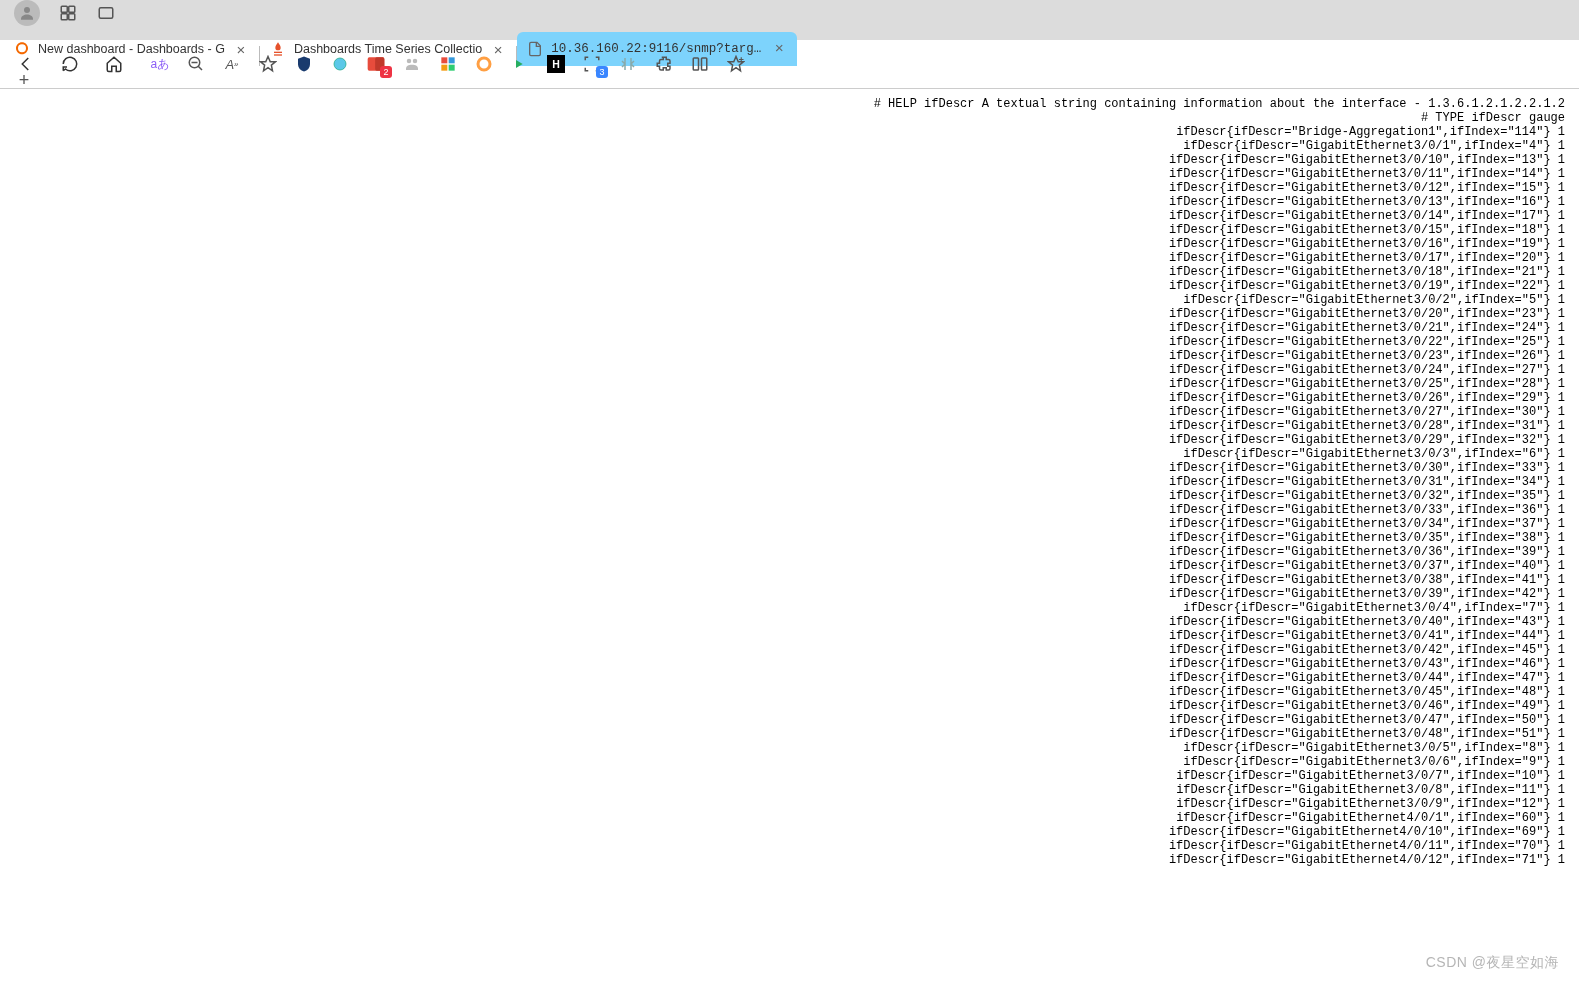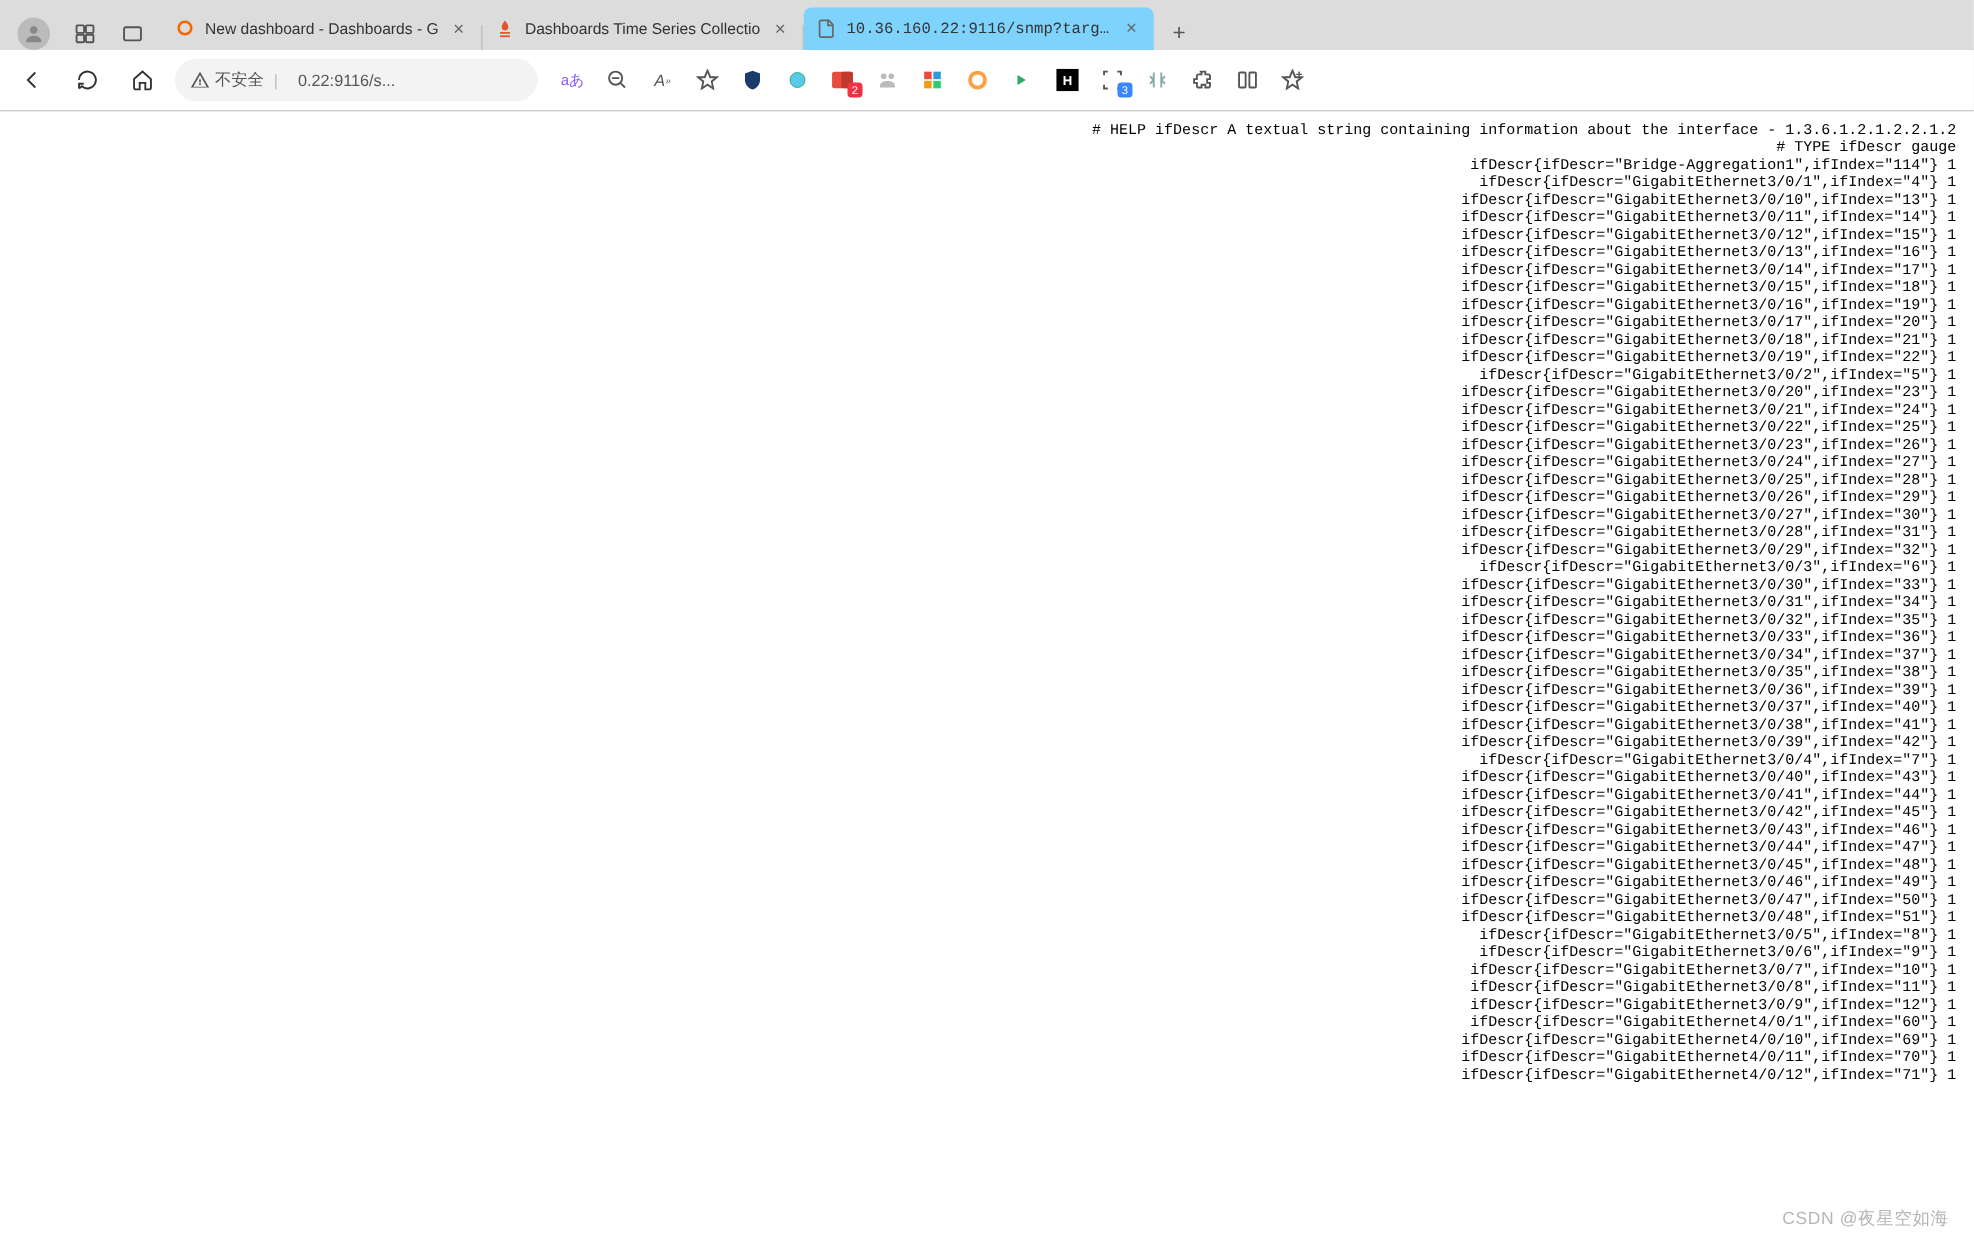--- a/index.html
+++ b/index.html
@@ -7,24 +7,25 @@
       font-family: -apple-system, BlinkMacSystemFont, "Segoe UI", Arial, sans-serif;
       background: #fff;
       overflow: hidden;
     }
     .browser-chrome {
       background: #e8e8e8;
       border-bottom: 1px solid #ccc;
     }
     .tabs-bar {
       display: flex;
-      align-items: flex-end;
+      align-items: flex-start;
       height: 40px;
       background: #dcdcdc;
       padding: 0 4px;
+      flex-direction: column;
     }
     .tab-header-icons {
       display: flex;
       align-items: center;
       gap: 18px;
       padding: 0 14px 0 10px;
     }
     .header-icon {
       width: 20px;
       height: 20px;
@@ -187,21 +188,21 @@
       font-size: 12px;
       line-height: 14px;
       color: #000;
       white-space: pre;
       overflow: auto;
       height: calc(996px - 88px);
       text-align: right;
     }
     .watermark {
       position: fixed;
-      bottom: 12px;
+      bottom: 24px;
       right: 20px;
       font-size: 14px;
       color: rgba(120,120,120,0.55);
       font-family: Arial, sans-serif;
       letter-spacing: 0.5px;
     }
   </style>
 </head>
 <body>
 
@@ -275,31 +276,20 @@
       <svg width="18" height="18" viewBox="0 0 24 24" fill="none" stroke="#333" stroke-width="2">
           <path d="M3 12a9 9 0 1 1 3 6.7L3 21M3 21v-5h5"></path>
         </svg>
     </div>
     <div class="toolbar-btn">
       <svg width="18" height="18" viewBox="0 0 24 24" fill="none" stroke="#333" stroke-width="2">
           <path d="M3 11l9-8 9 8v9a2 2 0 0 1-2 2h-4v-7h-6v7H5a2 2 0 0 1-2-2z"></path>
         </svg>
     </div>
 
-    <div class="address-bar">
-      <span class="security-warning">
-        <svg width="16" height="16" viewBox="0 0 24 24" fill="#555">
-            <path d="M12 2L1 21h22L12 2zm0 4l8 14H4l8-14zm-1 5v4h2v-4h-2zm0 5v2h2v-2h-2z"></path>
-          </svg>
-        <span>不安全</span>
-      </span>
-      <span class="address-divider">|</span>
-      <span class="url-blur">   </span>
-      <span class="url-text">0.22:9116/s...</span>
-    </div>
 
     <div class="toolbar-right">
       <div class="ext-icon" style="font-size:12px;color:#8b5cf6;">aあ</div>
       <div class="ext-icon">
         <svg width="18" height="18" viewBox="0 0 24 24" fill="none" stroke="#555" stroke-width="2">
             <circle cx="10" cy="10" r="7"></circle>
             <path d="M6 10h8M20 20l-5-5"></path>
           </svg>
       </div>
       <div class="ext-icon" style="font-size:13px;font-style:italic;color:#555;">A<sup style="font-size:8px;">»</sup></div>

